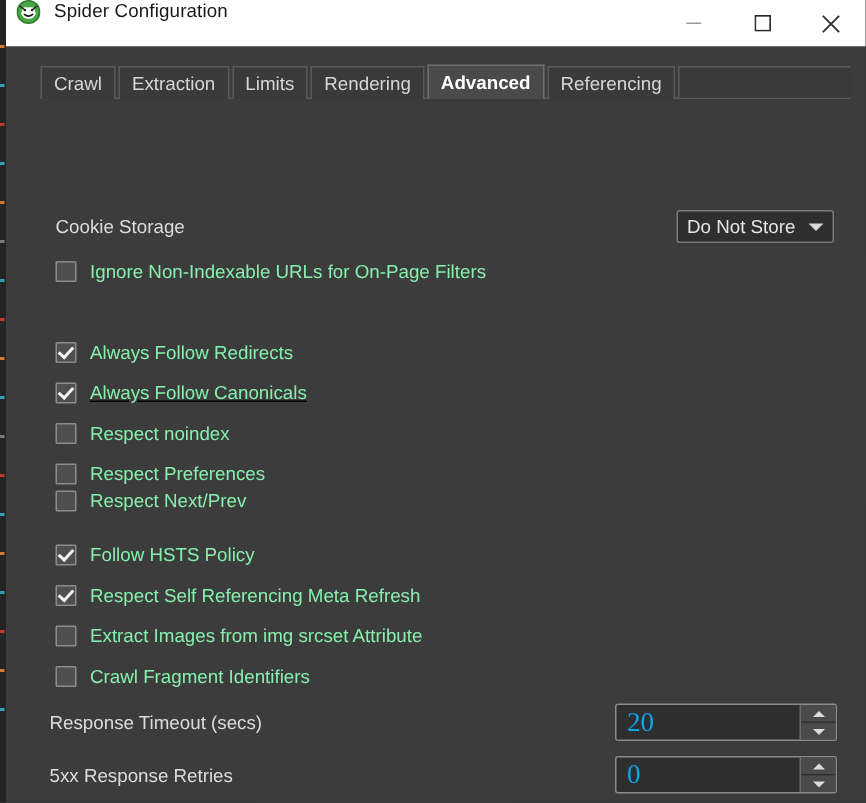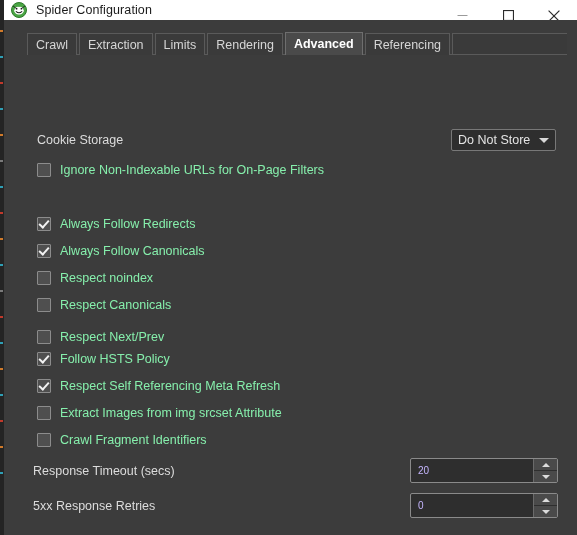--- a/index.html
+++ b/index.html
@@ -37,24 +37,24 @@
     width: 573px;
     height: 535px;
     background: #3c3c3c;
     z-index: 2;
     display: flex;
     flex-direction: column;
   }
 
   
   #titlebar {
-    height: 20px;
+    height: 31px;
     background: #ffffff;
     display: flex;
-    align-items: center;
+    align-items: flex-start;
     flex: none;
     position: relative;
   }
   #app-icon {
     width: 16px; height: 16px;
     margin-left: 7px;
     flex: none;
     position: relative;
   }
   #title-text {
@@ -220,22 +220,23 @@
     display: flex;
     background: #2e2e2e;
     border: 1px solid #8a8a8a;
     border-radius: 2px;
   }
   .spinner .spin-val {
     flex: 1 1 auto;
     display: flex;
     align-items: center;
     padding-left: 7px;
-    font-size: 10px;
-    color: #c4b5fd;
+    font-size: 18px;
+    color: #0ea5e9;
+    font-family: Liberation Serif, serif;
   }
   .spin-btns {
     width: 23px;
     flex: none;
     display: flex;
     flex-direction: column;
     border-left: 1px solid #6a6a6a;
   }
   .spin-btn {
     flex: 1 1 50%;
@@ -354,33 +355,33 @@
       </div>
 
       <div class="check-row" style="top:106px;">
         <span class="cbox"></span>
         <span class="cb-label">Ignore Non-Indexable URLs for On-Page Filters</span>
       </div>
       <div class="check-row" style="top:160px;">
         <span class="cbox checked"></span>
         <span class="cb-label">Always Follow Redirects</span>
       </div>
-      <div class="check-row" style="top:187px;">
+      <div class="check-row" style="top:187px;text-decoration:underline;">
         <span class="cbox checked"></span>
         <span class="cb-label">Always Follow Canonicals</span>
       </div>
       <div class="check-row" style="top:214px;">
         <span class="cbox"></span>
         <span class="cb-label">Respect noindex</span>
       </div>
       <div class="check-row" style="top:241px;">
         <span class="cbox"></span>
-        <span class="cb-label">Respect Canonicals</span>
-      </div>
-      <div class="check-row" style="top:273px;">
+        <span class="cb-label">Respect Preferences</span>
+      </div>
+      <div class="check-row" style="top:259px;">
         <span class="cbox"></span>
         <span class="cb-label">Respect Next/Prev</span>
       </div>
       <div class="check-row" style="top:295px;">
         <span class="cbox checked"></span>
         <span class="cb-label">Follow HSTS Policy</span>
       </div>
       <div class="check-row" style="top:322px;">
         <span class="cbox checked"></span>
         <span class="cb-label">Respect Self Referencing Meta Refresh</span>

